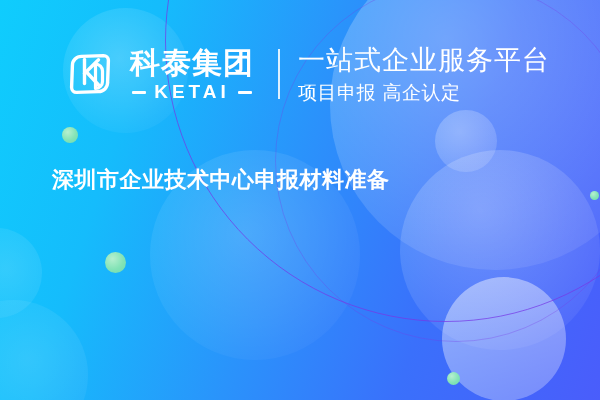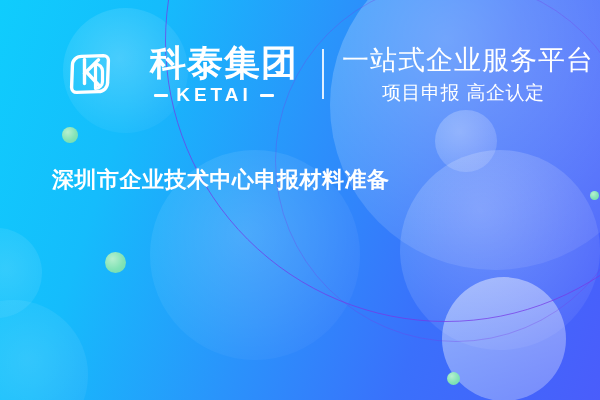--- a/index.html
+++ b/index.html
@@ -133,28 +133,27 @@
   }
 
   .logo-words {
     display: flex;
     flex-direction: column;
     align-items: stretch;
     justify-content: center;
     padding-top: 2px;
   }
   .logo-cn {
-    font-size: 36px;
+    font-size: 30px;
     line-height: 1.05;
     font-weight: 700;
     color: #ffffff;
     letter-spacing: 1px;
     white-space: nowrap;
     font-family: "DejaVu Sans", "Liberation Sans", sans-serif;
-    margin-left: 20px;
   }
   .logo-en-row {
     display: flex;
     align-items: center;
     justify-content: center;
     gap: 8px;
     margin-top: 3px;
   }
   .logo-en-rule {
     display: block;
@@ -196,21 +195,20 @@
   }
   .tagline-sub {
     margin-top: 5px;
     font-size: 19px;
     line-height: 1.2;
     color: #ffffff;
     letter-spacing: 0.5px;
     white-space: nowrap;
     font-weight: 400;
     font-family: "DejaVu Sans", "Liberation Sans", sans-serif;
-    margin-left: 40px;
   }
 
   
   .title-block {
     position: absolute;
     left: 52px;
     top: 158px;
     width: 512px;
   }
   .title-line {

